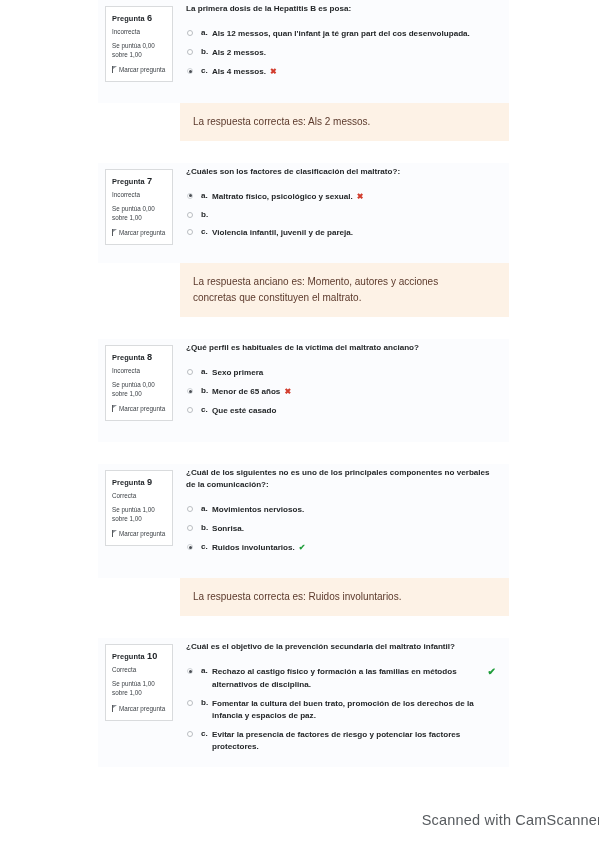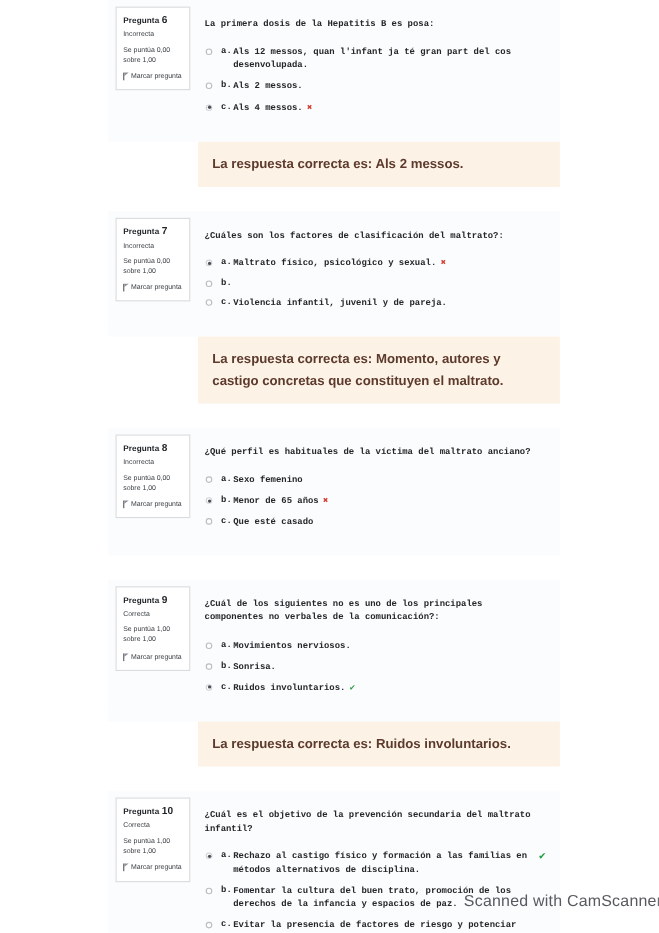--- a/index.html
+++ b/index.html
@@ -100,23 +100,22 @@
     position: absolute;
     left: 1px; top: 0;
     width: 0; height: 0;
     border-top: 3px solid #8b9096;
     border-bottom: 0 solid transparent;
     border-right: 4px solid transparent;
   }
 
   .qbody {
     flex: 1 1 auto;
-    padding: 17px 10px 14px 13px;
+    padding: 3px 10px 14px 13px;
     box-sizing: border-box;
-    font-family: Liberation Mono, monospace;
   }
 
   .qtext {
     font-size: 8.1px;
     line-height: 1.5;
     color: #242729;
     font-weight: bold;
     margin-bottom: 13px;
     max-width: 310px;
   }
@@ -198,22 +197,22 @@
   }
 
   .feedback {
     background: #fdf2e6;
     padding: 11px 13px;
     box-sizing: border-box;
     margin-left: 82px;
     width: 329px;
   }
   .feedback-text {
-    font-size: 12px;
-    font-weight: bold;
+    font-size: 10px;
+    font-weight: normal;
     color: #5c3a2c;
     line-height: 1.6;
     max-width: 280px;
   }
 
   .gap {
     height: 22px;
     background: #ffffff;
   }
   .gap-small {
@@ -318,42 +317,42 @@
                 <span class="ring"></span>
               </span>
               <span class="ans-letter">c.</span>
               <span class="ans-text"><span>Violencia infantil, juvenil y de pareja.</span></span>
             </div>
           </div>
         </div>
       </div>
       <div class="gap-small"></div>
       <div class="feedback">
-        <div class="feedback-text">La respuesta correcta es: Momento, autores y castigo concretas que constituyen el maltrato.</div>
+        <div class="feedback-text">La respuesta anciano es: Momento, autores y acciones concretas que constituyen el maltrato.</div>
       </div>
       <div class="gap"></div>
       <div class="question-block">
         <div class="qinfo">
           <div class="qinfo-title"><span>Pregunta</span> <span class="qnum">8</span></div>
           <div class="qinfo-state">Incorrecta</div>
           <div class="qinfo-grade">Se puntúa 0,00 sobre 1,00</div>
           <div class="qinfo-flag">
             <span class="flag-icon"></span>
             <span>Marcar pregunta</span>
           </div>
         </div>
         <div class="qbody">
           <div class="qtext">¿Qué perfil es habituales de la víctima del maltrato anciano?</div>
           <div class="answers">
             <div class="answer-row">
               <span class="radio">
                 <span class="ring"></span>
               </span>
               <span class="ans-letter">a.</span>
-              <span class="ans-text"><span>Sexo femenino</span></span>
+              <span class="ans-text"><span>Sexo primera</span></span>
             </div>
             <div class="answer-row">
               <span class="radio checked">
                 <span class="ring"></span>
                 <span class="dot"></span>
               </span>
               <span class="ans-letter">b.</span>
               <span class="ans-text"><span>Menor de 65 años</span><span class="mark mark-wrong">✖</span></span>
             </div>
             <div class="answer-row">

